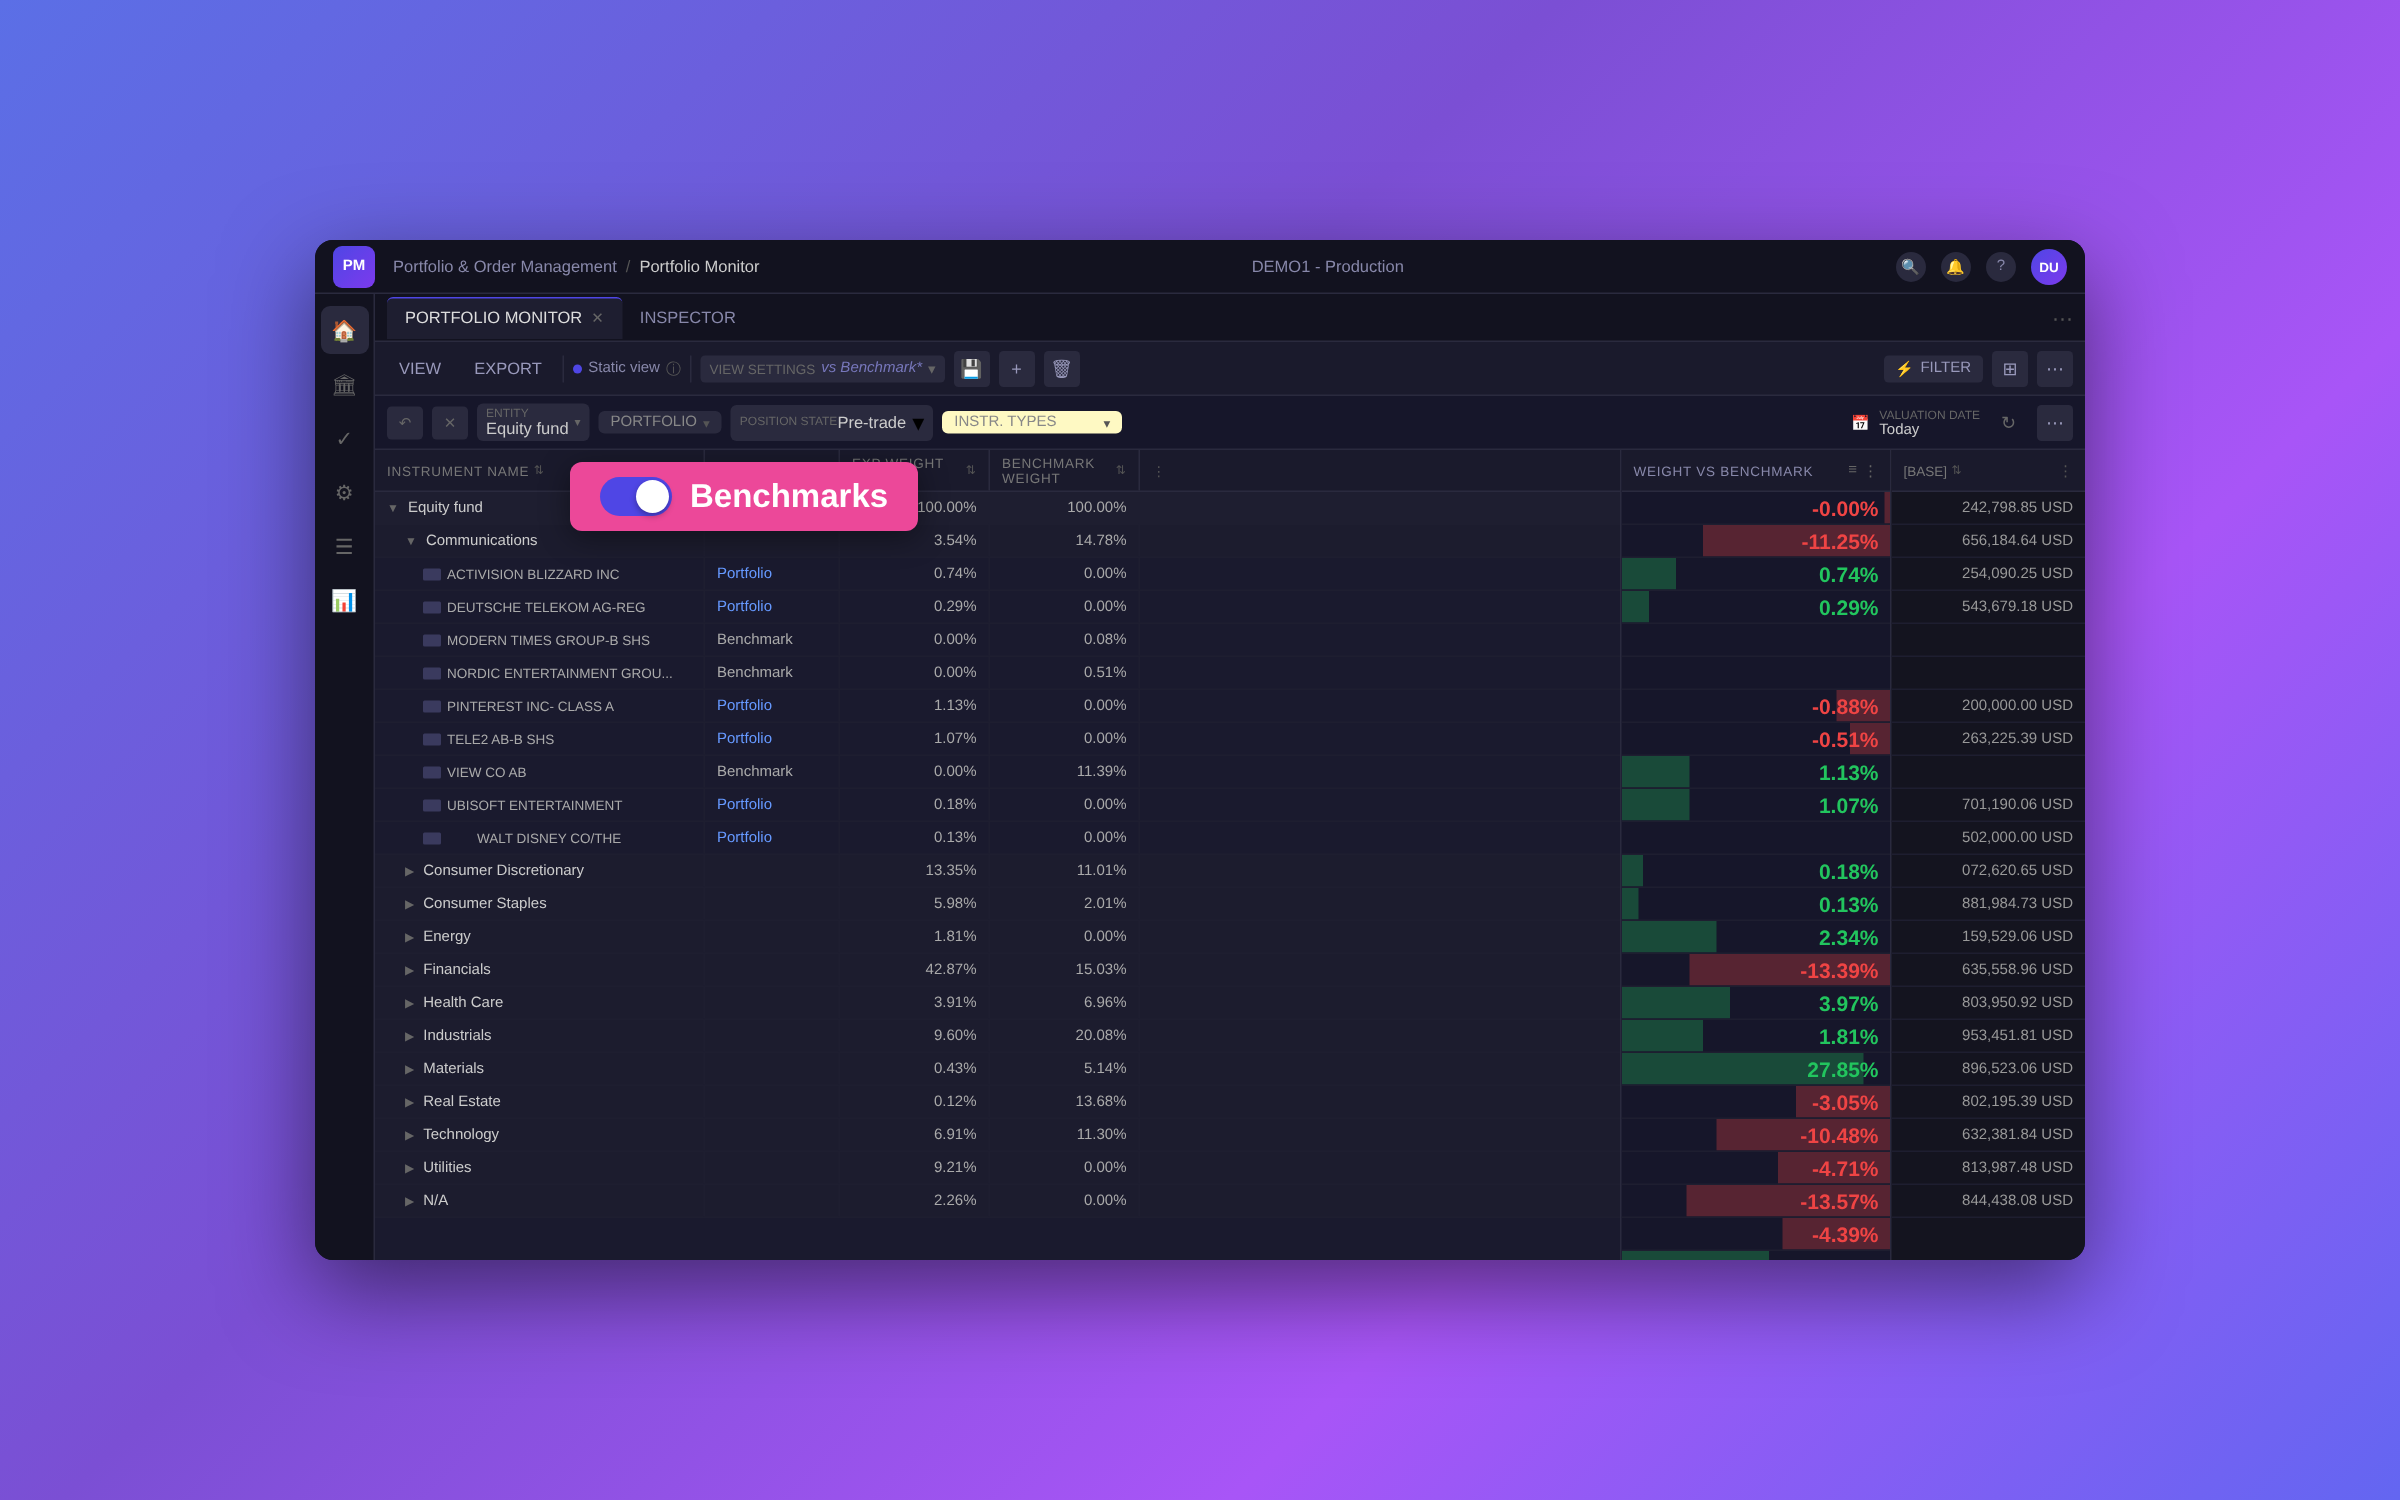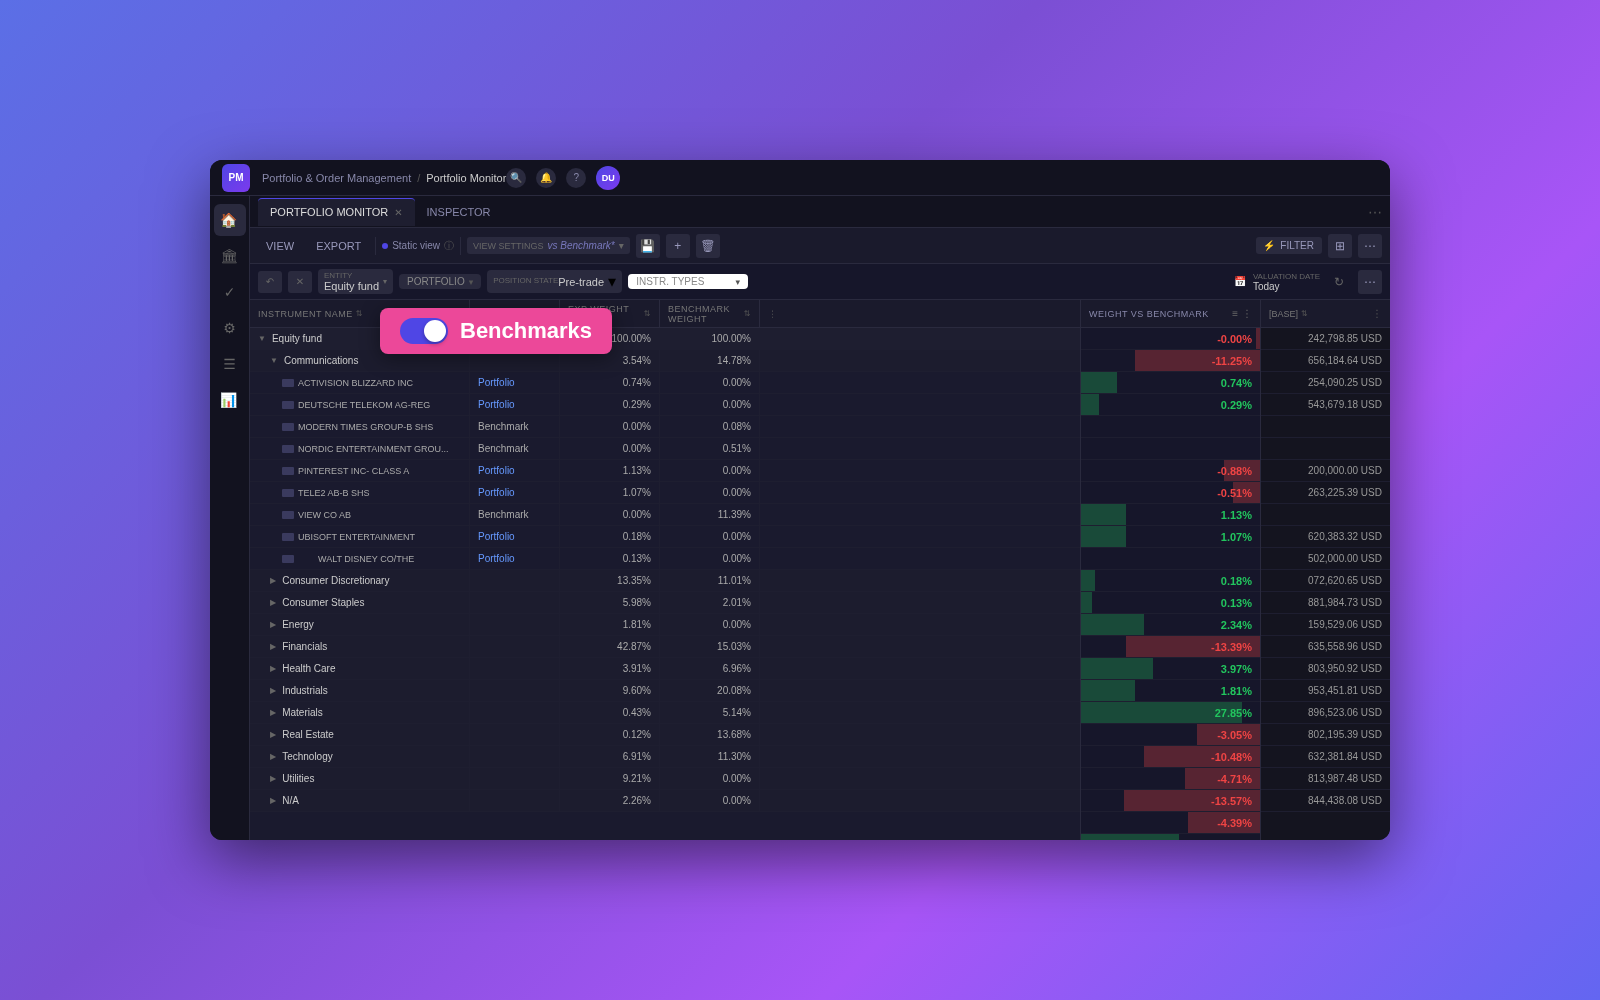--- a/index.html
+++ b/index.html
@@ -298,21 +298,21 @@
       border-radius: 4px;
       padding: 2px 6px;
       cursor: pointer;
     }
     .position-dropdown .label { font-size: 8px; color: #666; text-transform: uppercase; }
     .position-dropdown .value { font-size: 11px; color: #ccc; }
     .instr-types-btn {
       display: flex;
       align-items: flex-end;
       gap: 4px;
-      background: #ffffff;
+      background: #fef9c3;
       border-radius: 4px;
       padding: 2px 8px;
       cursor: pointer;
       font-size: 10px;
       color: #888;
       min-width: 120px;
     }
     
     .right-controls {
       display: flex;
@@ -445,21 +445,21 @@
     .panel-icon { color: #666; font-size: 10px; cursor: pointer; }
     .right-panel-body { flex: 1; overflow-y: auto; }
     .right-panel-body::-webkit-scrollbar { display: none; }
     .wvb-row {
       height: 22px;
       display: flex;
       align-items: center;
       justify-content: flex-end;
       padding: 0 8px;
       border-bottom: 1px solid #1e1e30;
-      font-size: 11px;
+      font-size: 14px;
       font-weight: 600;
       position: relative;
       overflow: hidden;
       text-align: center;
     }
     .wvb-bar {
       position: absolute;
       top: 0;
       height: 100%;
       opacity: 0.3;
@@ -548,20 +548,23 @@
 <div class="app-window">
 
   <div class="title-bar">
     <div class="title-bar-brand">
       <span>PM</span>
     </div>
     <div class="breadcrumb">
       <span>Portfolio &amp; Order Management</span>
       <span class="sep">/</span>
       <span class="current">Portfolio Monitor</span>
+    </div>
+    <div class="title-center">
+      <span>DEMO1 - Production</span>
     </div>
     <div class="title-bar-actions">
       <div class="title-icon">🔍</div>
       <div class="title-icon">🔔</div>
       <div class="title-icon">?</div>
       <div class="avatar">DU</div>
     </div>
   </div>
 
   <div class="main-layout">
@@ -1012,21 +1015,21 @@
           <div class="fr-body" id="fr-body">
           <div class="fr-row">242,798.85 USD</div>
               <div class="fr-row">656,184.64 USD</div>
               <div class="fr-row">254,090.25 USD</div>
               <div class="fr-row">543,679.18 USD</div>
               <div class="fr-row"></div>
               <div class="fr-row"></div>
               <div class="fr-row">200,000.00 USD</div>
               <div class="fr-row">263,225.39 USD</div>
               <div class="fr-row"></div>
-              <div class="fr-row">620,383.32 USD</div>
+              <div class="fr-row">701,190.06 USD</div>
               <div class="fr-row">502,000.00 USD</div>
               <div class="fr-row">072,620.65 USD</div>
               <div class="fr-row">881,984.73 USD</div>
               <div class="fr-row">159,529.06 USD</div>
               <div class="fr-row">635,558.96 USD</div>
               <div class="fr-row">803,950.92 USD</div>
               <div class="fr-row">953,451.81 USD</div>
               <div class="fr-row">896,523.06 USD</div>
               <div class="fr-row">802,195.39 USD</div>
               <div class="fr-row">632,381.84 USD</div>

